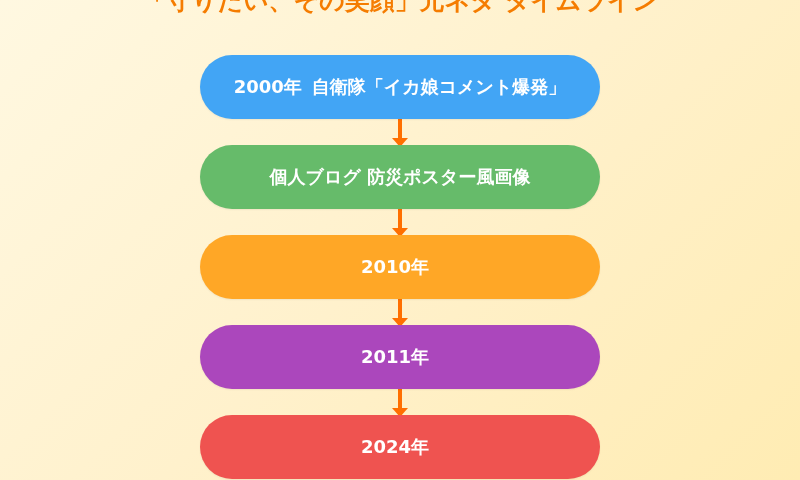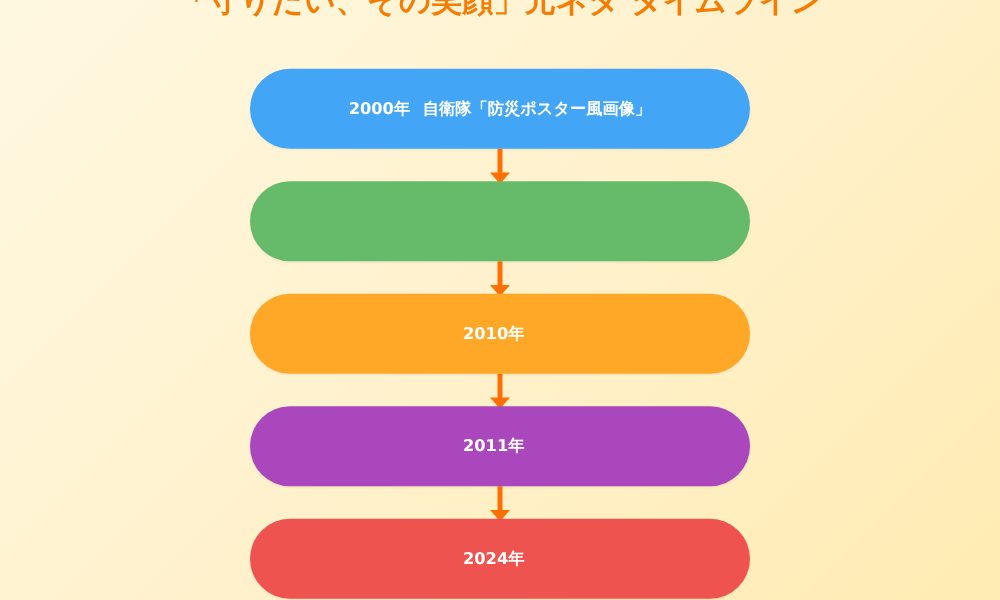--- a/index.html
+++ b/index.html
@@ -9,21 +9,21 @@
     font-family: "DejaVu Sans", "Liberation Sans", sans-serif;
   }
   .title {
     position: absolute; left: 0; width: 800px; top: -14px;
     text-align: center; font-size: 25px; font-weight: bold; color: #F57C00;
     line-height: 30px; white-space: nowrap;
   }
   .node {
     position: absolute; left: 200px; width: 400px; height: 64px;
     border-radius: 32px; display: flex; align-items: center; justify-content: center;
-    color: #ffffff; font-weight: bold; font-size: 13px; white-space: nowrap;
+    color: #ffffff; font-weight: bold; font-size: 18px; white-space: nowrap;
     box-shadow: 0 1px 2px rgba(0,0,0,0.06);
     z-index: 2;
   }
   .node .year { margin-right: 10px; }
   .arrow {
     position: absolute; left: 398px; width: 4px; z-index: 1;
   }
   .arrow .shaft {
     position: absolute; left: 0; top: 0; width: 4px; bottom: 0; background: #FF6F00;
   }
@@ -33,28 +33,29 @@
     border-top: 9px solid #FF6F00;
   }
 </style>
 </head>
 <body>
 
 <div class="title">「守りたい、その笑顔」元ネタ タイムライン</div>
 
 <div class="node" style="top: 55px; background: rgb(66, 165, 245);">
   <span class="year">2000年</span>
-  <span>自衛隊「防災ポスター風画像」</span>
+  <span>自衛隊「イカ娘コメント爆発」</span>
 </div>
 <div class="arrow" style="top:119px;height:26px;">
     <div class="shaft"></div>
     <div class="head"></div>
   </div>
 
 <div class="node" style="top: 145px; background: rgb(102, 187, 106);">
+  <span>個人ブログ 防災ポスター風画像</span>
 </div>
 <div class="arrow" style="top:209px;height:26px;">
     <div class="shaft"></div>
     <div class="head"></div>
   </div>
 
 <div class="node" style="top: 235px; background: rgb(255, 167, 38); gap: 10px;">
   <span class="year">2010年</span>
 </div>
 <div class="arrow" style="top:299px;height:26px;">

